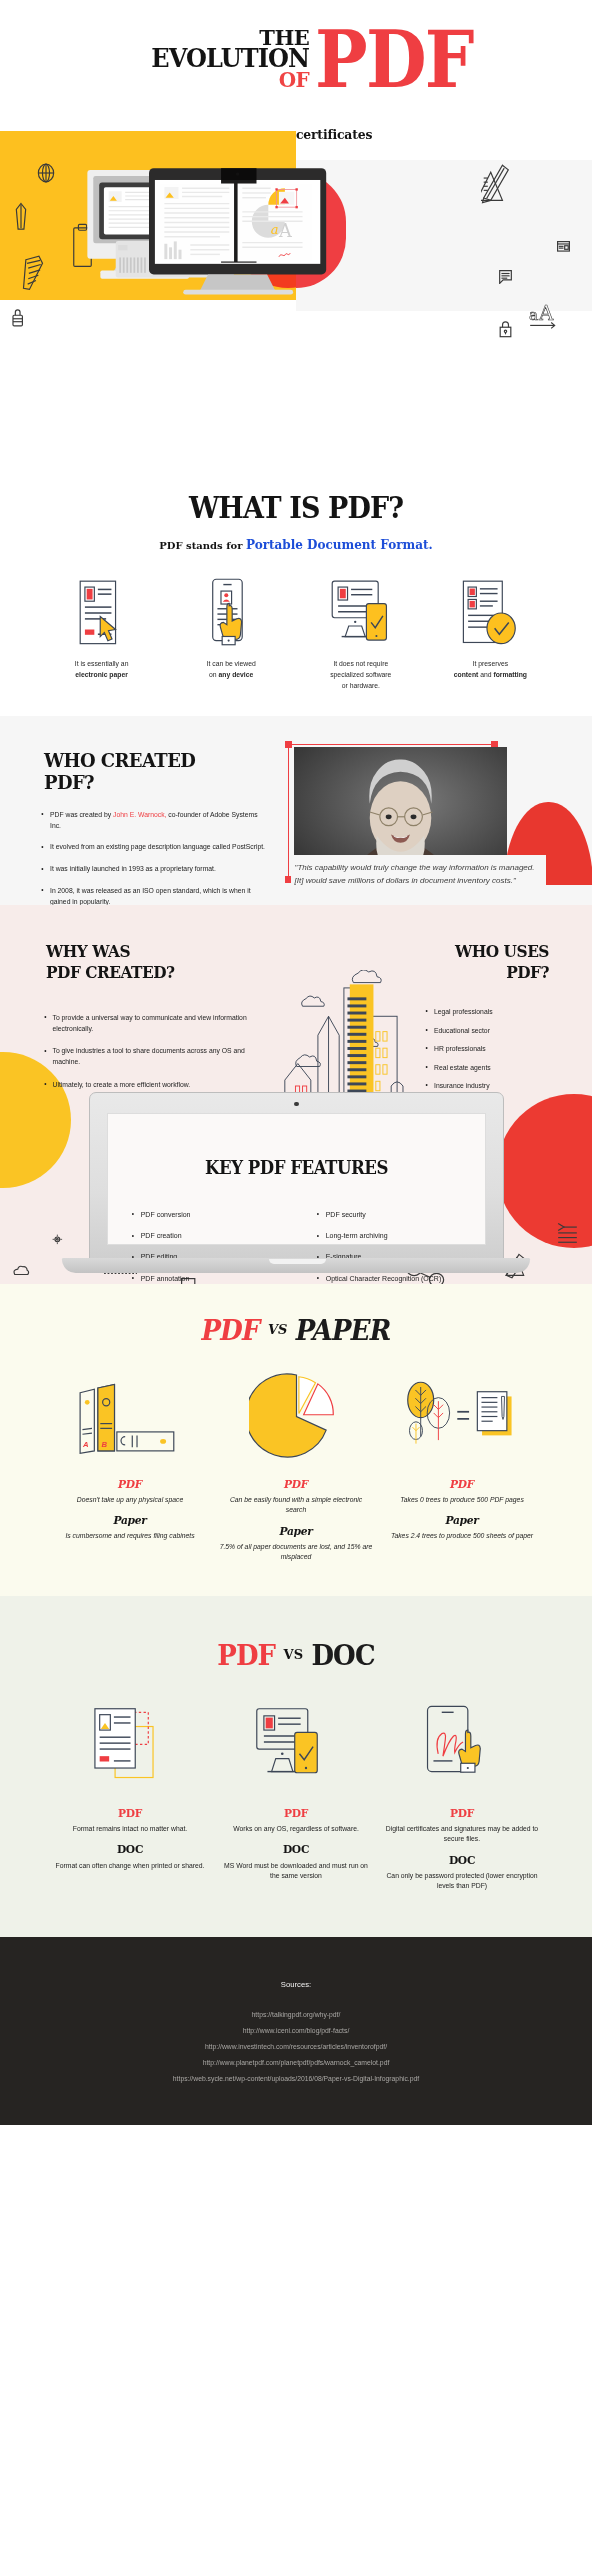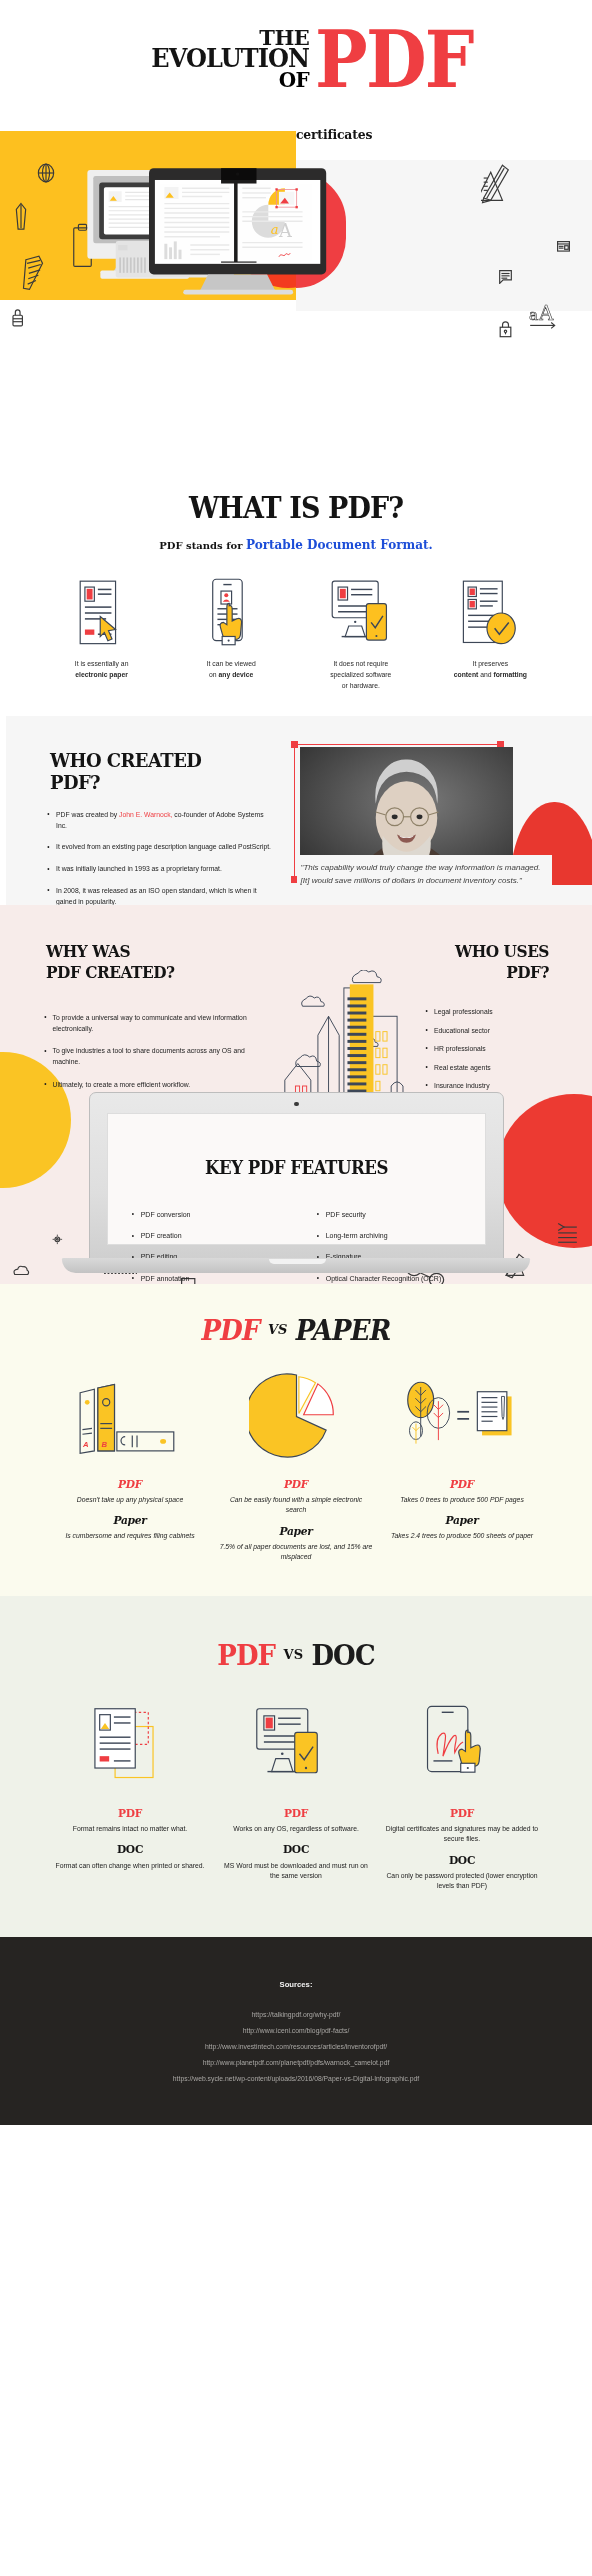--- a/index.html
+++ b/index.html
@@ -28,21 +28,21 @@
     letter-spacing: -0.6px; line-height: 0.92; color: #141414; display:block;
     text-align: right;
   }
   .t-evolution {
     font-family: "DejaVu Serif", serif; font-weight: 700; font-size: 24px;
     letter-spacing: -0.9px; line-height: 0.95; color: #141414; display:block;
     text-align: right; transform: scaleY(1.08);
   }
   .t-of {
     font-family: "DejaVu Serif", serif; font-weight: 700; font-size: 20px;
-    letter-spacing: -0.6px; line-height: 1.0; color: #000000; display:block;
+    letter-spacing: -0.6px; line-height: 1.0; color: #ef4444; display:block;
     text-align: right;
   }
   .t-pdf {
     font-family: "DejaVu Serif", serif; font-weight: 700; font-size: 70px;
     line-height: 0.88; color: #ef3e42; letter-spacing: -1.8px;
     transform: scaleY(1.12); transform-origin: top left; padding-top: 1.2px;
   }
   .hero-infographic {
     position: absolute; left: 296px; top: 127px;
     font-family: "DejaVu Serif", serif; font-weight: 700; font-size: 12.4px;
@@ -86,21 +86,21 @@
   }
   .what-col { width: 113px; text-align: center; }
   .what-ico { height: 69px; display: flex; align-items: flex-end; justify-content: center; }
   .what-cap {
     margin-top: 13px; font-size: 6.8px; line-height: 1.6; color: #2a2a2a;
     font-family: "Liberation Sans", sans-serif;
   }
   .what-cap b { font-weight: 700; }
 
   
-  .sec-who { background: #f6f6f6; position: relative; height: 189px; overflow: hidden; margin-left: 6px; }
+  .sec-who { background: #f6f6f6; position: relative; height: 189px; overflow: hidden; }
   .who-h {
     position: absolute; left: 44px; top: 34px; width: 195px;
     font-family: "DejaVu Serif", serif; font-weight: 700; font-size: 18px;
     line-height: 1.18; letter-spacing: -0.6px; color: #141414; transform: scaleY(1.08);
   }
   .who-list { position: absolute; left: 40px; top: 94px; width: 225px; }
   .who-list li {
     list-style: none; position: relative; padding-left: 10px;
     font-size: 6.8px; line-height: 1.55; color: #222; margin-bottom: 11.3px;
   }
@@ -221,21 +221,21 @@
   .cmp-label2 {
     margin-top: 9.5px; font-family: "DejaVu Serif", serif; font-weight: 700;
     font-size: 10.7px; color: #141414; letter-spacing: -0.3px;
   }
 
   
   .sec-doc { background: #eff2e9; padding: 44px 0 46px; position: relative; }
 
   
   .footer { background: #262422; padding: 43px 0 38px; text-align: center; }
-  .footer-title { color: #f2f2f2; font-size: 7.7px; margin-bottom: 18px; font-weight: 700; }
+  .footer-title { color: #f2f2f2; font-size: 7.7px; margin-bottom: 18px; font-weight: 400; }
   .footer-link { display: block; color: #a9a7a4; font-size: 6.8px; line-height: 2.35; text-decoration: none; }
 
   svg { display: block; }
 </style>
 </head>
 <body>
 
 <div class="page">
 
   <section class="hero">

